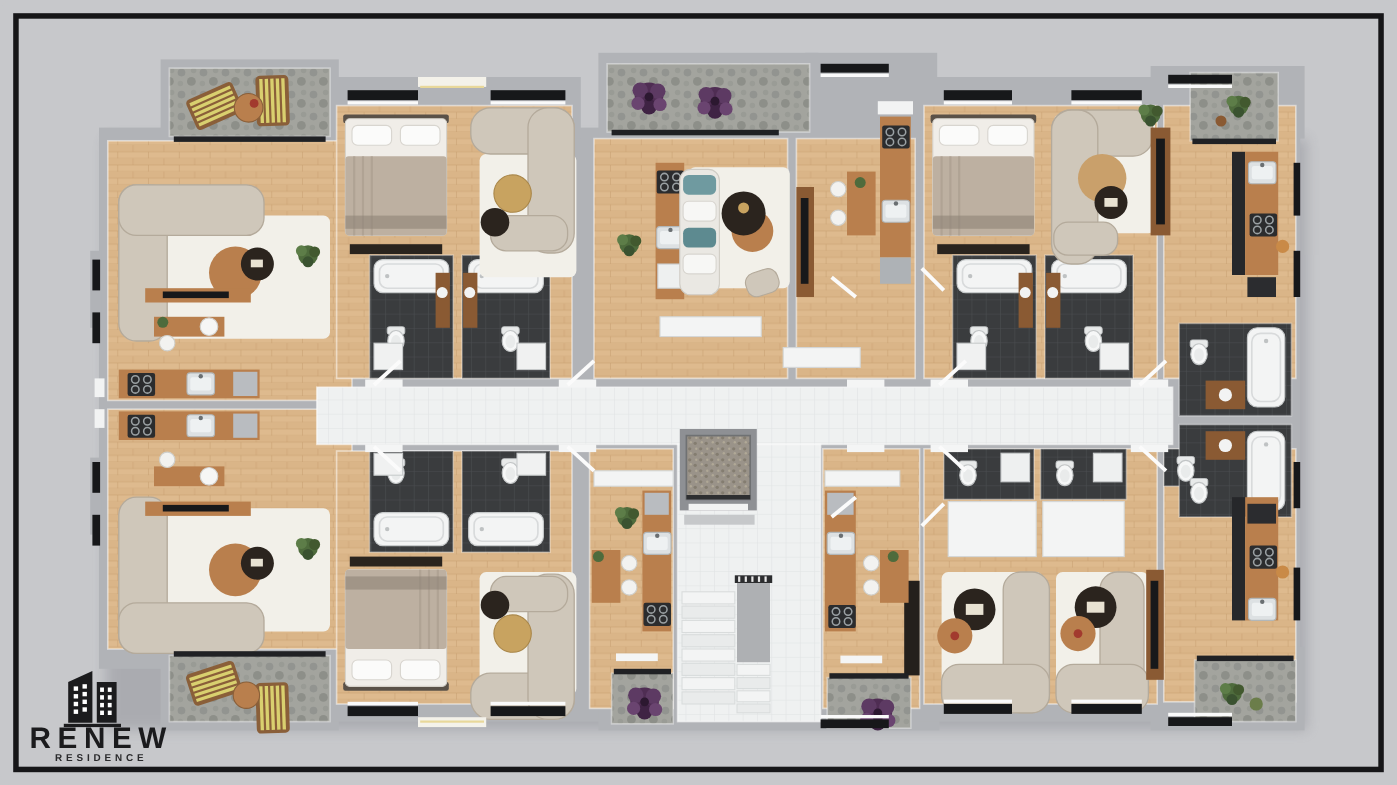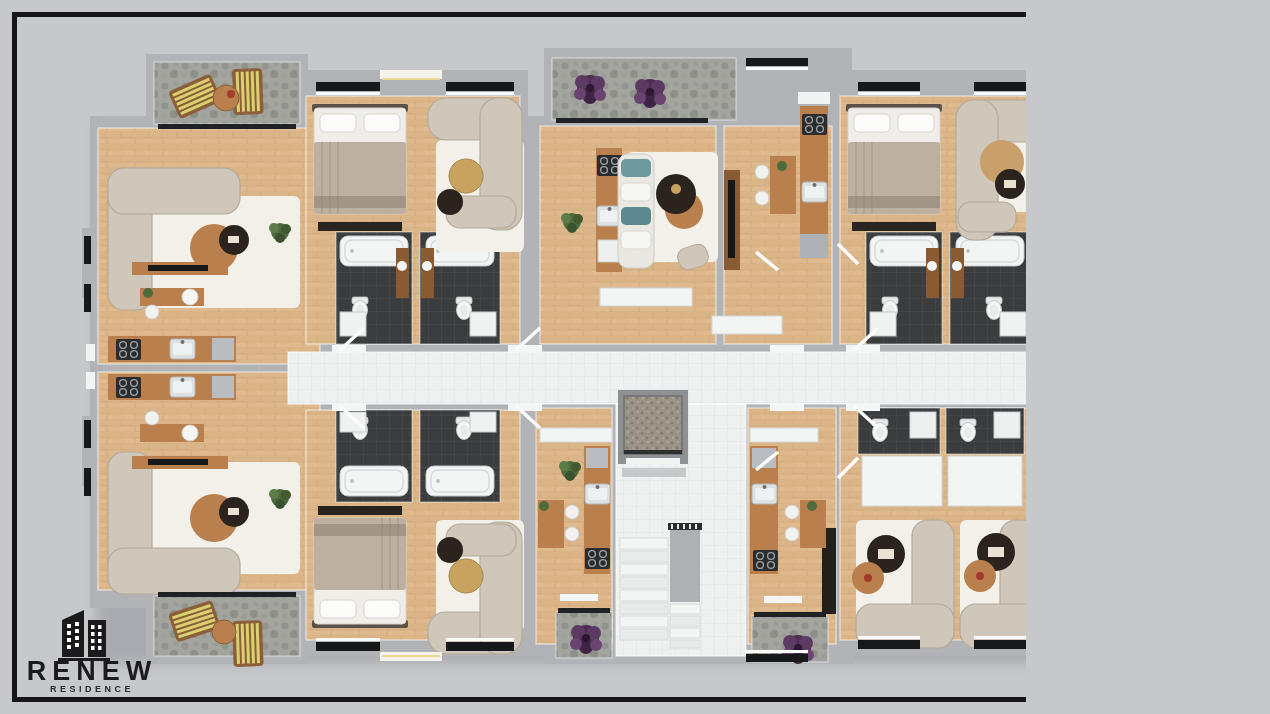--- a/index.html
+++ b/index.html
@@ -1,16 +1,16 @@
 <!DOCTYPE html>
 <html><head>
 <meta charset="utf-8">
 <style>
   html,body{margin:0;padding:0;background:#c7c8cb;}
-  .stage{position:relative;width:1026px;height:714px;overflow:hidden;
+  .stage{position:relative;width:1270px;height:714px;overflow:hidden;
          font-family:"Liberation Sans","DejaVu Sans",sans-serif;border-radius:11px;}
   svg{display:block;}
   text{font-family:"Liberation Sans","DejaVu Sans",sans-serif;}
   .logo-title{font-weight:bold;font-size:27px;letter-spacing:6px;}
   .logo-sub{font-weight:bold;font-size:9px;letter-spacing:3.5px;}
 </style>
 </head>
 <body>
 
 <div class="stage">

